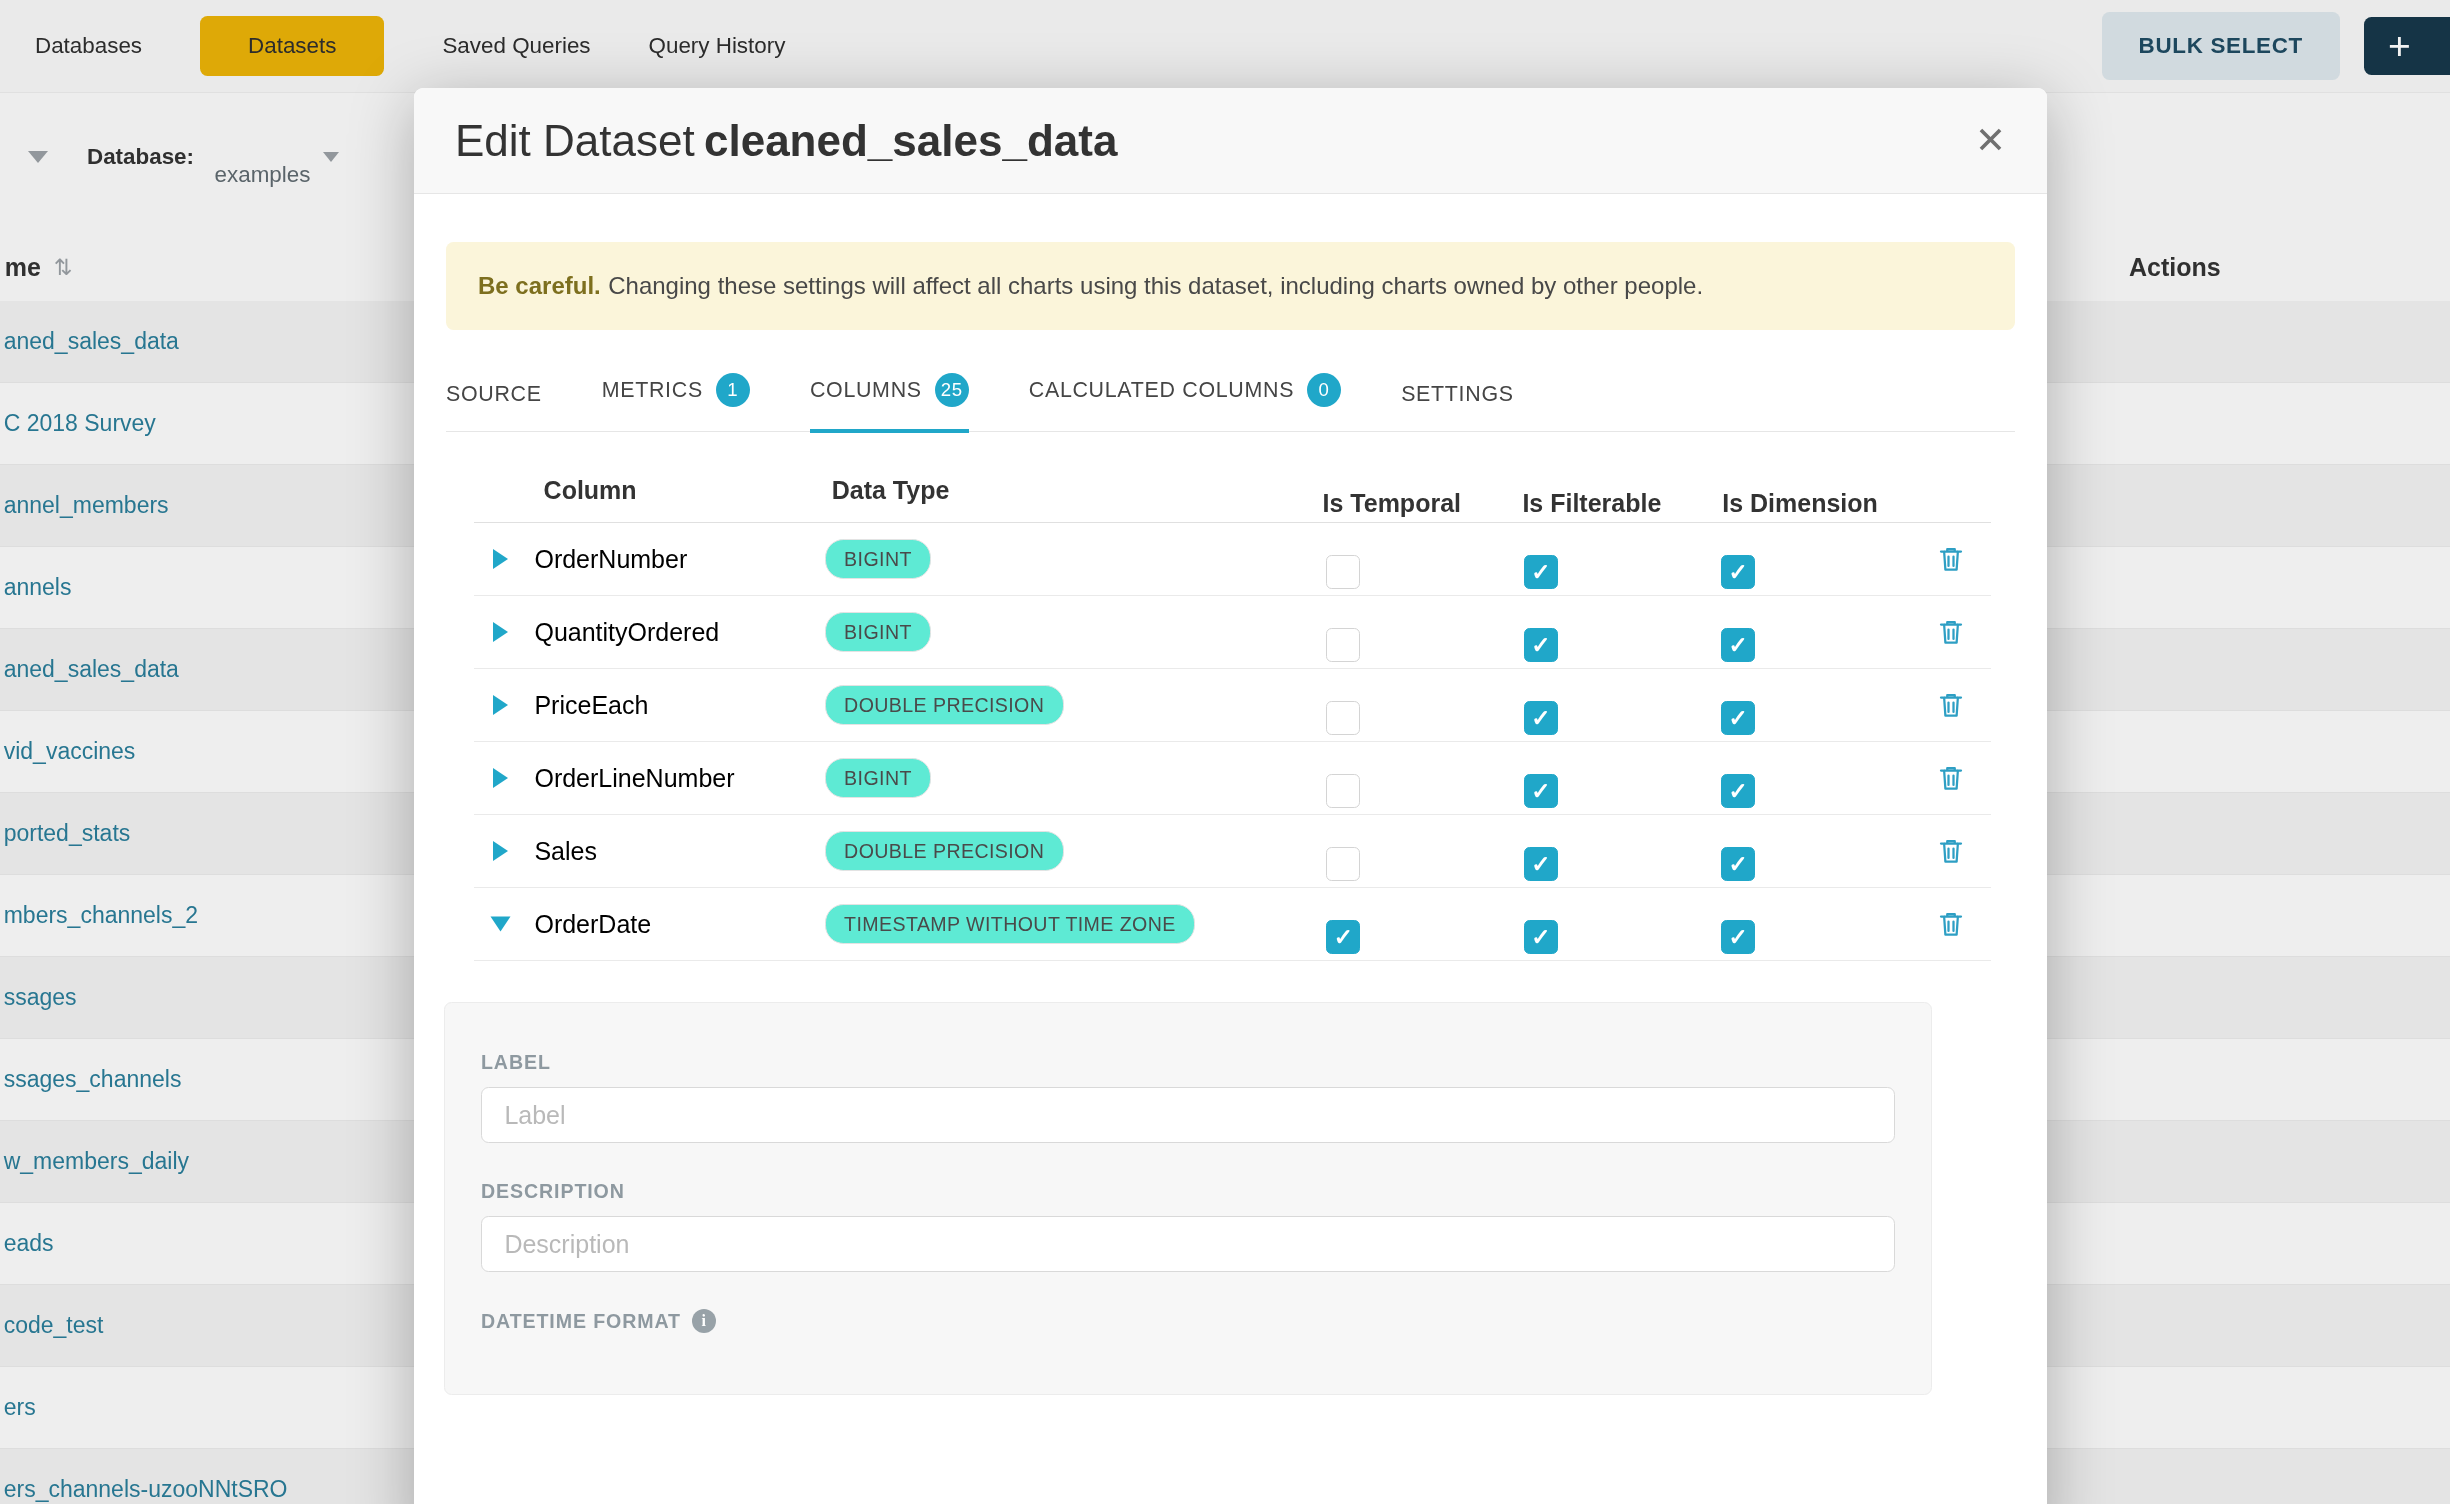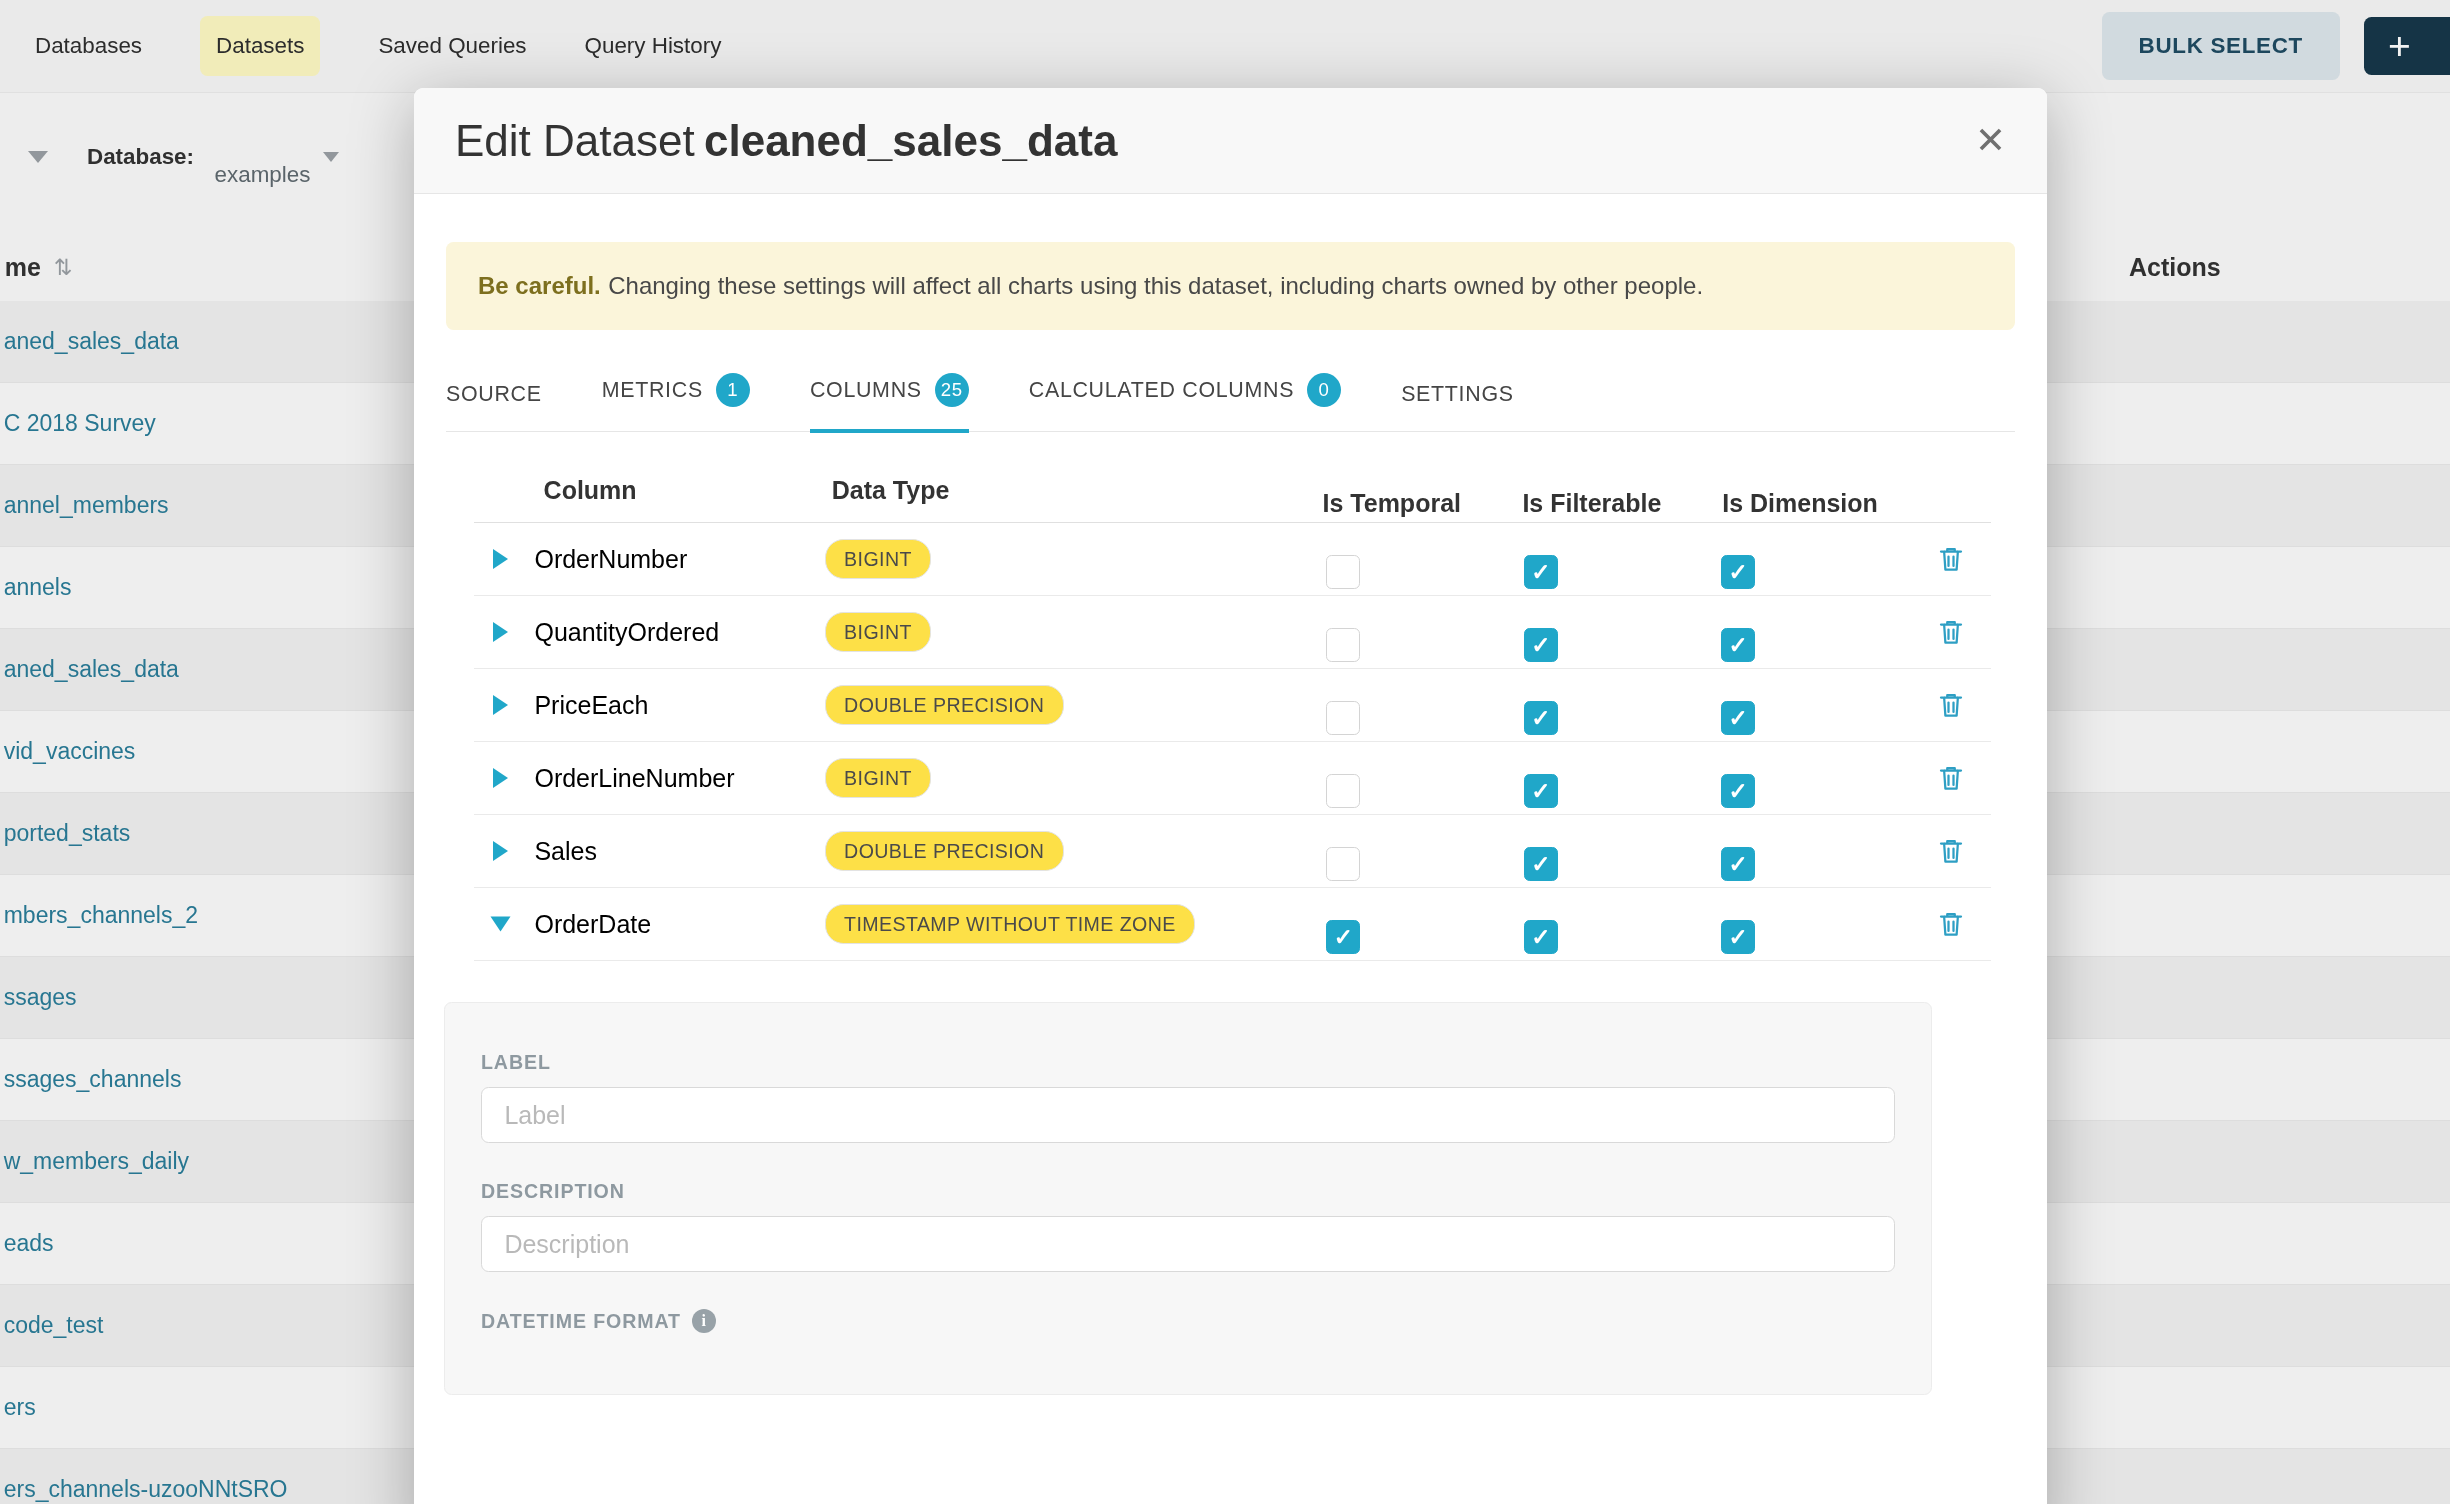--- a/index.html
+++ b/index.html
@@ -4,21 +4,21 @@
 <style>
   * { margin:0; padding:0; box-sizing:border-box; }
   html,body { width:2450px; height:1505px; overflow:hidden; background:#fafafa;
               font-family:"Liberation Sans", sans-serif; }
 
   
   .nav { position:absolute; top:0; left:0; right:0; height:93px; background:#f7f7f7;
          border-bottom:0.9px solid #ededed; display:flex; align-items:center; padding:0 35px; z-index:1; }
   .nav-items { display:flex; align-items:center; gap:58px; }
   .nav-item { font-size:22.4px; color:#2f2f2f; padding:17px 0; border-radius:7.5px; cursor:pointer; white-space:nowrap; }
-  .nav-item.active { background:#fef9c3; padding:17px 16px; }
+  .nav-item.active { background:#eab308; padding:17px 48px; }
   .nav-right { margin-left:auto; display:flex; align-items:center; gap:24px; }
   .bulk-btn { height:68px; padding:0 37px; background:#dde6eb; color:#1f4b63; font-weight:700;
               font-size:22.4px; letter-spacing:0.7px; border:none; border-radius:7.5px;
               display:flex; align-items:center; white-space:nowrap; }
   .plus-btn { width:103px; height:58px; margin-right:-52px; background:#17374a; color:#fff;
               font-size:39px; border:none; border-radius:7.5px; display:flex; align-items:center;
               justify-content:flex-start; padding-left:24px; }
 
   
   .content { position:absolute; top:93px; left:0; right:0; bottom:0; }
@@ -68,21 +68,21 @@
   .cols { margin:26px 56px 0 60px; }
   .crow { display:flex; align-items:center; height:73px; border-bottom:0.9px solid #eaeaea; }
   .crow.chead { height:65px; border-bottom:0.9px solid #e0e0e0;gap:11px; }
   .chead span { font-size:25px; font-weight:700; color:#333; }
   .c-caret { width:61px; padding-left:18.6px; display:flex; align-items:center; }
   .caret { width:0; height:0; border-top:10.3px solid transparent; border-bottom:10.3px solid transparent;
            border-left:15px solid #20a7c9; display:inline-block; cursor:pointer; }
   .caret.expanded { transform:rotate(90deg); }
   .c-name { width:294px; font-size:25px; color:#000000; }
   .c-type { width:503px; }
-  .pill { display:inline-block; background:#fde047; border:0.9px solid #e3e3e3; border-radius:18.6px;
+  .pill { display:inline-block; background:#5eead4; border:0.9px solid #e3e3e3; border-radius:18.6px;
           padding:7.5px 18.6px; font-size:19.6px; color:#4a4a4a; letter-spacing:0.4px; white-space:nowrap; }
   .c-check { width:200px; display:flex; align-items:center; padding-left:5.6px;margin-top:26px; }
   .c-check.c-dim { width:223px; }
   .checkbox { width:34px; height:34px; border:1.9px solid #d4d4d4; border-radius:5.6px; background:#fff;
               display:flex; align-items:center; justify-content:center; cursor:pointer; }
   .checkbox.checked { background:#20a7c9; border-color:#20a7c9; }
   .checkbox.checked::after { content:'✓'; color:#fff; font-size:23px; font-weight:700; }
   .c-trash { width:56px; display:flex; align-items:center; }
   .trash { width:30px; height:30px; color:#2e9fc4; cursor:pointer; }
   .trash path { stroke:currentColor; stroke-width:1.8; fill:none; stroke-linecap:round; stroke-linejoin:round; }

